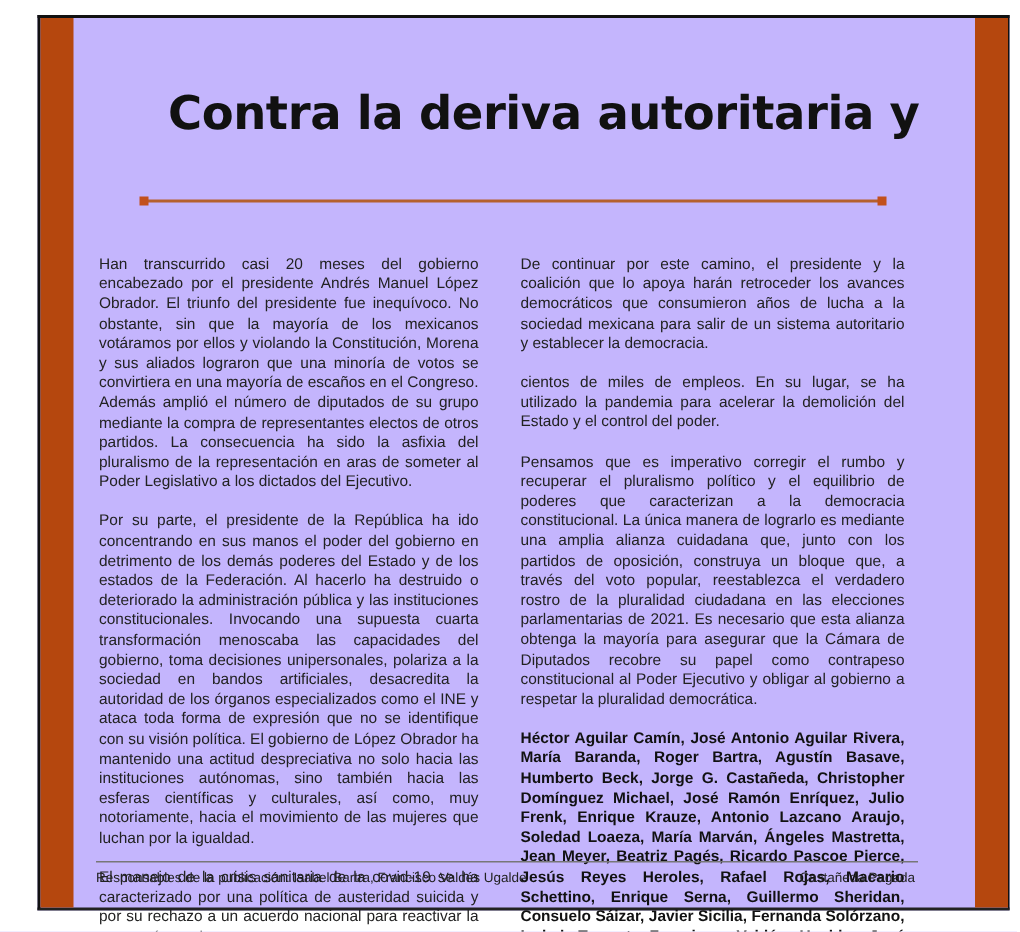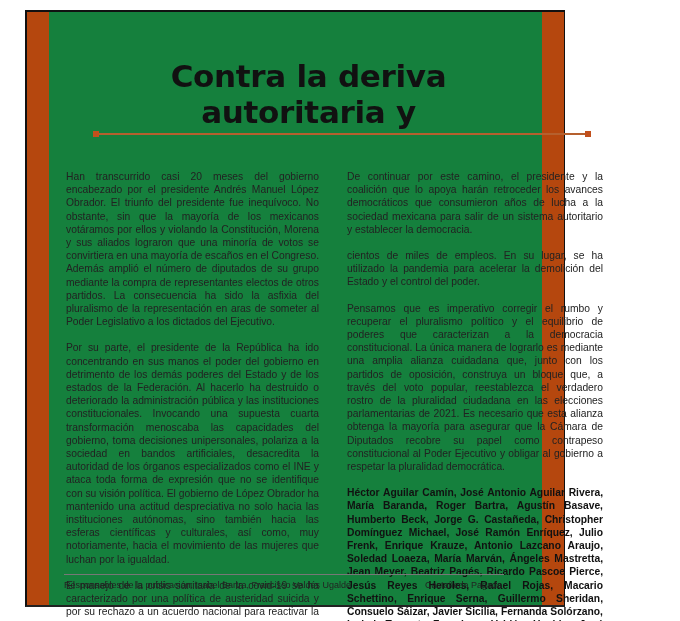--- a/index.html
+++ b/index.html
@@ -1,20 +1,20 @@
 <!DOCTYPE html>
 <html><head>
 <meta charset="utf-8">
 <style>
   html, body { margin: 0; padding: 0; background: #ffffff; }
   body { width: 680px; height: 621px; position: relative; overflow: hidden; font-family: "Liberation Sans", sans-serif; }
   .frame {
-    position: absolute; left: 25px; top: 10px; width: 540px; height: 597px;
+    position: absolute; left: 25px; top: 10px; width: 648px; height: 597px;
     border-top: 2px solid #111; border-left: 2px solid #111; border-bottom: 2px solid #222; border-right: 1px solid #111;
-    background: #15803d; box-sizing: border-box;
+    background: #c4b5fd; box-sizing: border-box;
   }
   .bar { position: absolute; top: 0; bottom: 0; width: 22px; background: #b5470e; }
   .bar.left { left: 0; }
   .bar.right { right: 0; }
   .title {
     position: absolute; left: 48px; right: 22px; top: 46px; text-align: center;
     font-family: "DejaVu Sans", sans-serif; font-weight: bold; font-size: 31px; line-height: 36px;
     color: #111; letter-spacing: -0.3px; margin: 0;
   }
   .rule {

